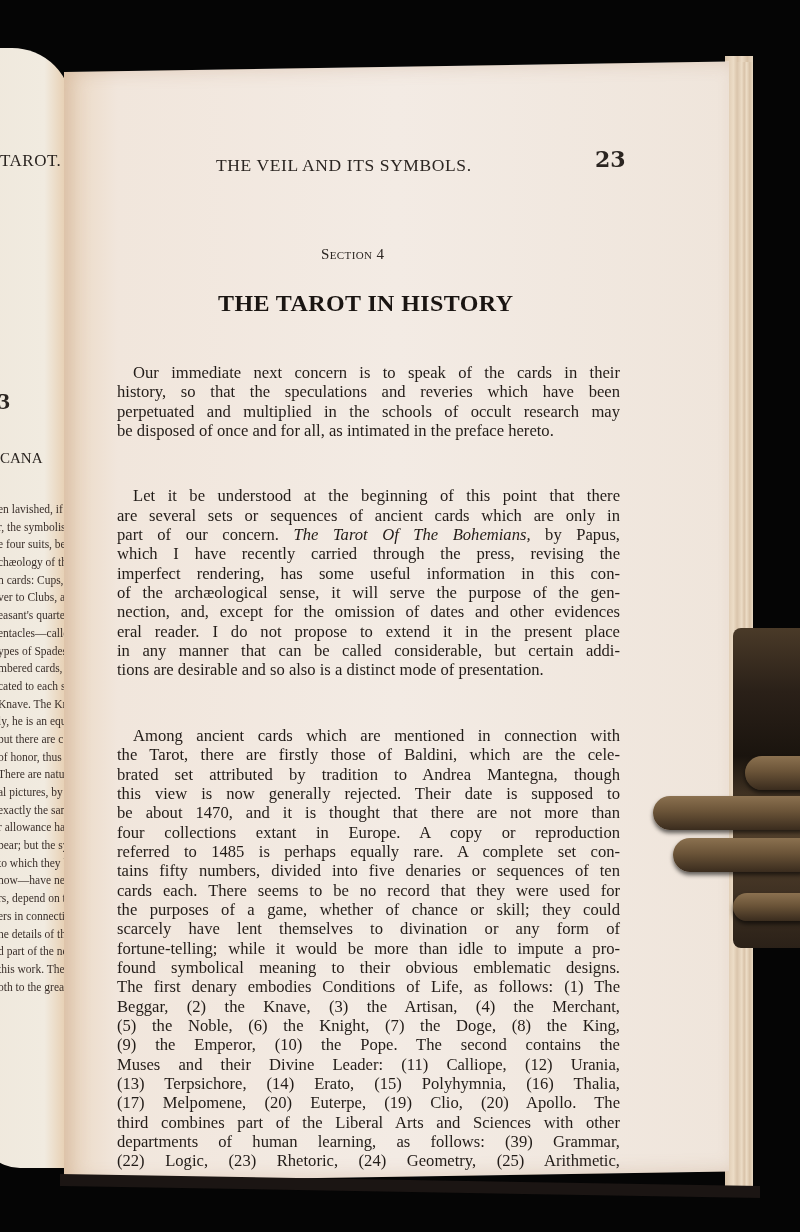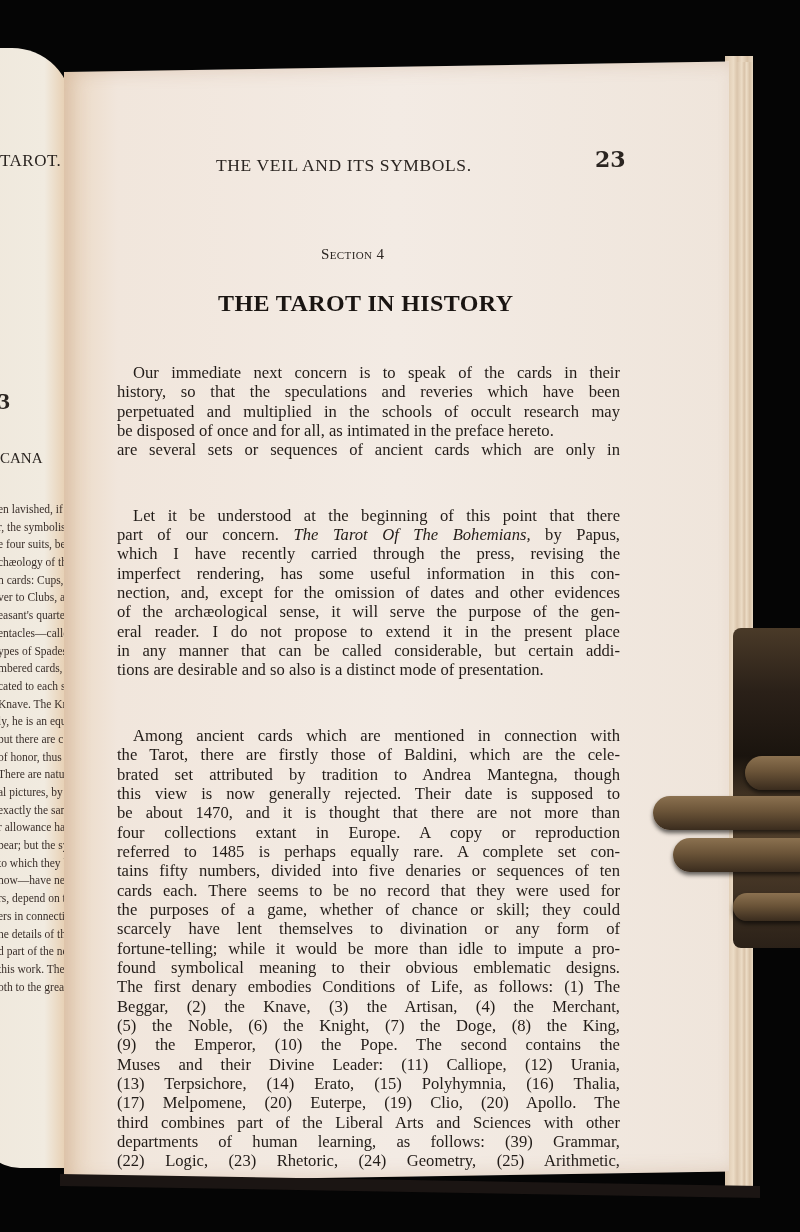--- a/index.html
+++ b/index.html
@@ -129,27 +129,27 @@
 <div class="running-head">THE VEIL AND ITS SYMBOLS.</div>
 <div class="page-number">23</div>
 <div class="section-label">Section 4</div>
 <h1 class="title" style="margin:12px">THE TAROT IN HISTORY</h1>
 
 <div class="body-text" id="body-text">
     <span class="ln indent">Our immediate next concern is to speak of the cards in their</span>
     <span class="ln">history, so that the speculations and reveries which have been</span>
     <span class="ln">perpetuated and multiplied in the schools of occult research may</span>
     <span class="ln last">be disposed of once and for all, as intimated in the preface hereto.</span>
+    <span class="ln indent">Let it be understood at the beginning of this point that there</span>
     <span class="ln">are several sets or sequences of ancient cards which are only in</span>
-    <span class="ln indent">Let it be understood at the beginning of this point that there</span>
     <span class="ln">part of our concern.  <em>The Tarot Of The Bohemians,</em> by Papus,</span>
     <span class="ln">which I have recently carried through the press, revising the</span>
     <span class="ln">imperfect rendering, has some useful information in this con-</span>
+    <span class="ln">of the archæological sense, it will serve the purpose of the gen-</span>
     <span class="ln">nection, and, except for the omission of dates and other evidences</span>
-    <span class="ln">of the archæological sense, it will serve the purpose of the gen-</span>
     <span class="ln">eral reader.  I do not propose to extend it in the present place</span>
     <span class="ln">in any manner that can be called considerable, but certain addi-</span>
     <span class="ln last">tions are desirable and so also is a distinct mode of presentation.</span>
     <span class="ln indent">Among ancient cards which are mentioned in connection with</span>
     <span class="ln">the Tarot, there are firstly those of Baldini, which are the cele-</span>
     <span class="ln">brated set attributed by tradition to Andrea Mantegna, though</span>
     <span class="ln">this view is now generally rejected.  Their date is supposed to</span>
     <span class="ln">be about 1470, and it is thought that there are not more than</span>
     <span class="ln">four collections extant in Europe.  A copy or reproduction</span>
     <span class="ln">referred to 1485 is perhaps equally rare.  A complete set con-</span>

